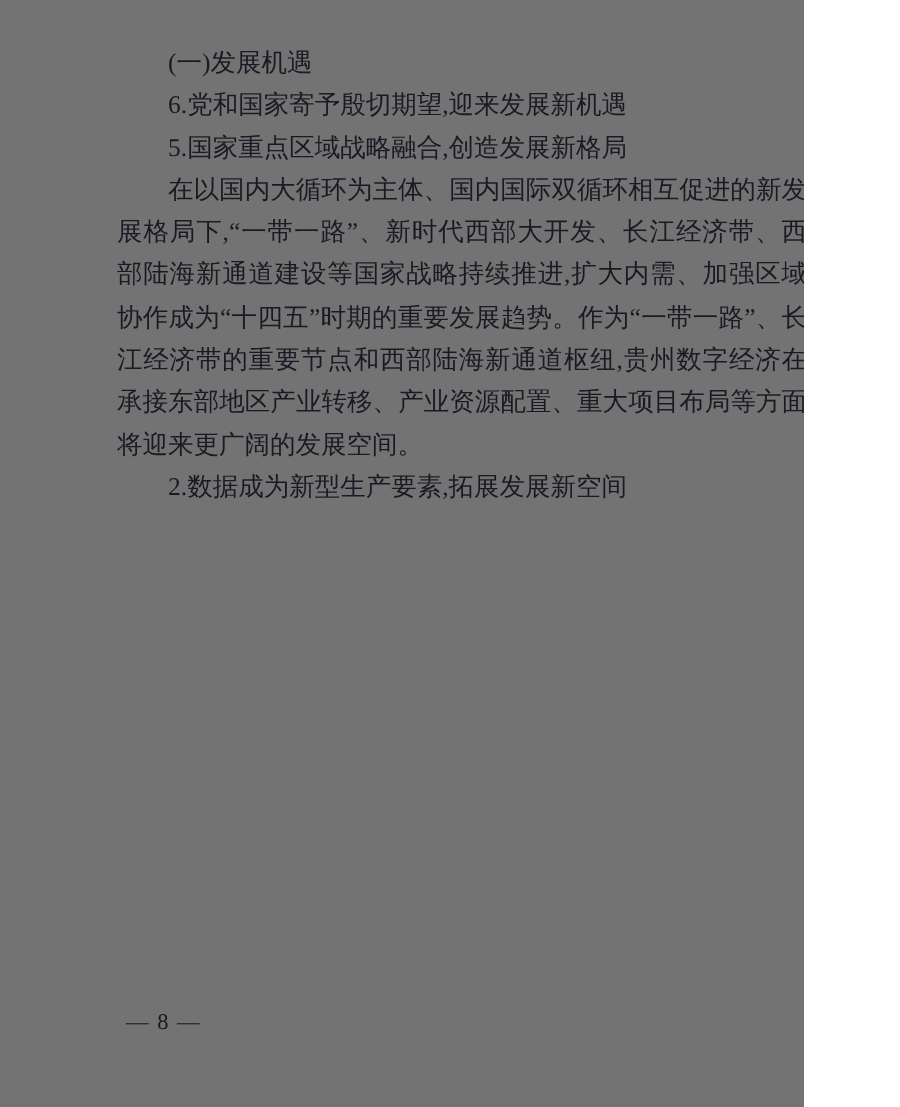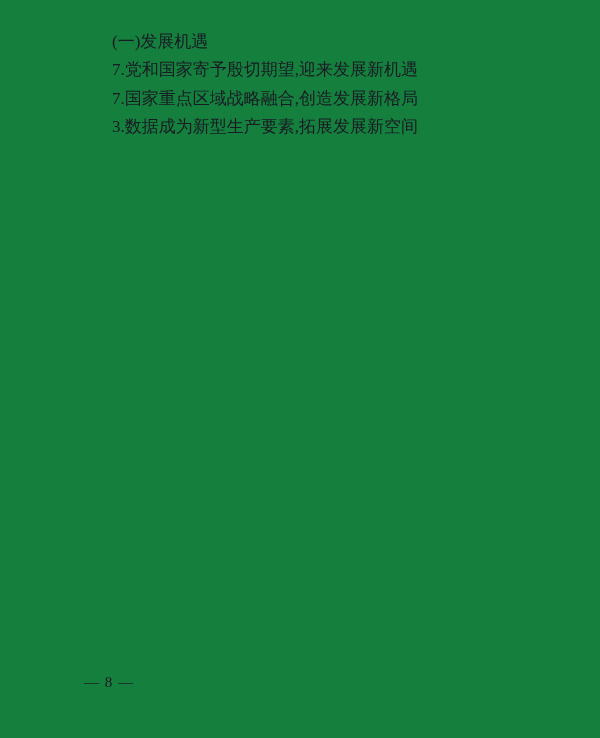--- a/index.html
+++ b/index.html
@@ -2,23 +2,23 @@
 <html><head>
 <meta charset="utf-8">
 <style>
   html, body {
     margin: 0;
     padding: 0;
     background: #ffffff;
   }
   .page {
     position: relative;
-    width: 600px;
+    width: 536px;
     height: 738px;
-    background: #15803d;
+    background: #737373;
     overflow: hidden;
     font-family: "Liberation Serif", "DejaVu Serif", serif;
   }
   .content {
     position: absolute;
     left: 78px;
     top: 28px;
     width: 460px;
     color: #1a1a24;
     font-size: 17px;
@@ -40,18 +40,19 @@
     line-height: 22px;
     letter-spacing: 1px;
   }
 </style>
 </head>
 <body>
 
 <div class="page">
   <div class="content">
     <p>(一)发展机遇</p>
-    <p>7.党和国家寄予殷切期望,迎来发展新机遇</p>
-    <p>7.国家重点区域战略融合,创造发展新格局</p>
-    <p>3.数据成为新型生产要素,拓展发展新空间</p>
+    <p>6.党和国家寄予殷切期望,迎来发展新机遇</p>
+    <p>5.国家重点区域战略融合,创造发展新格局</p>
+    <p>在以国内大循环为主体、国内国际双循环相互促进的新发展格局下,“一带一路”、新时代西部大开发、长江经济带、西部陆海新通道建设等国家战略持续推进,扩大内需、加强区域协作成为“十四五”时期的重要发展趋势。作为“一带一路”、长江经济带的重要节点和西部陆海新通道枢纽,贵州数字经济在承接东部地区产业转移、产业资源配置、重大项目布局等方面将迎来更广阔的发展空间。</p>
+    <p>2.数据成为新型生产要素,拓展发展新空间</p>
   </div>
   <div class="footer">— 8 —</div>
 </div>
 
 </body></html>

